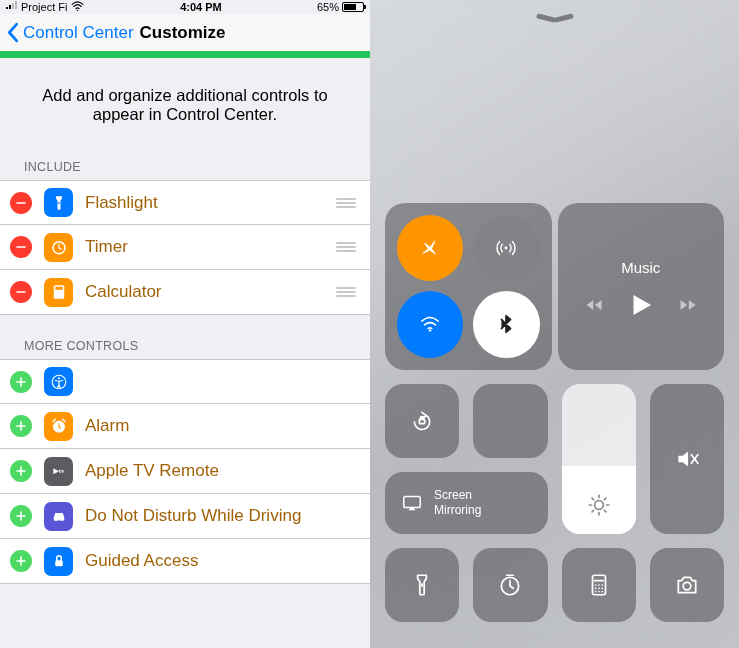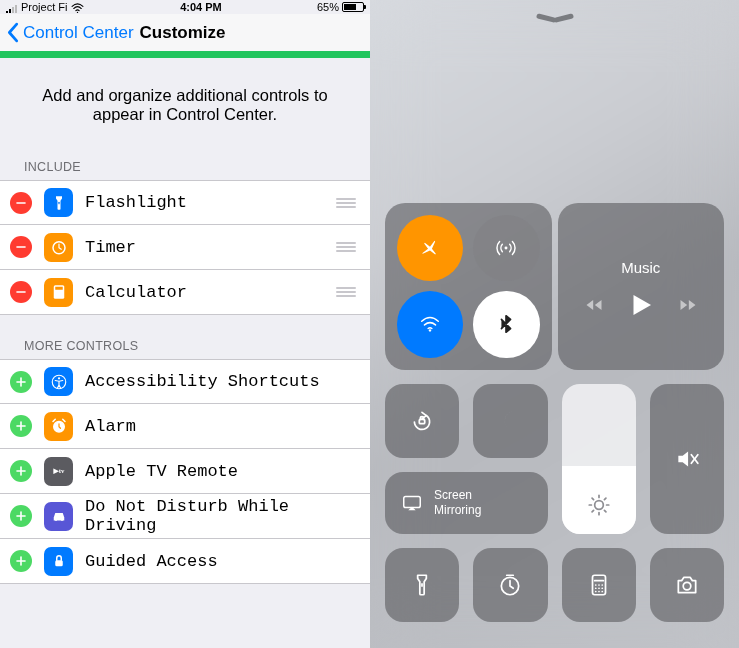--- a/index.html
+++ b/index.html
@@ -1,21 +1,21 @@
 <!DOCTYPE html>
 <html><head>
 <meta charset="utf-8">
 <style>
 * { margin: 0; padding: 0; box-sizing: border-box; font-family: -apple-system, "Helvetica Neue", Helvetica, Arial, sans-serif; -webkit-font-smoothing: antialiased; }
 body { width: 739px; height: 648px; display: flex; background: #efeff4; overflow: hidden; }
 
 
 .settings { width: 370px; height: 100%; background: #efeff4; display: flex; flex-direction: column; }
 .statusbar { height: 14px; display: flex; align-items: center; padding: 0 6px; font-size: 11px; font-weight: 500; color: #000; }
-.statusbar .carrier { display: flex; align-items: flex-end; gap: 4px; }
+.statusbar .carrier { display: flex; align-items: flex-start; gap: 4px; }
 .statusbar .sig { display: inline-flex; align-items: flex-end; gap: 1px; height: 8px; }
 .statusbar .sig span { width: 2px; background: #000; }
 .statusbar .sig span:nth-child(1){height:2px}
 .statusbar .sig span:nth-child(2){height:4px}
 .statusbar .sig span:nth-child(3){height:6px;background:#bbb}
 .statusbar .sig span:nth-child(4){height:8px;background:#bbb}
 .statusbar .time { position:absolute; left:0; width:370px; text-align:center; font-weight:600;padding-left:32px; }
 .statusbar .right { margin-left:auto; display:flex; align-items:center; gap:3px; }
 .statusbar .batt { width:22px; height:10px; border:1px solid #000; border-radius:2px; position:relative; }
 .statusbar .batt::after{content:"";position:absolute;right:-3px;top:2px;width:2px;height:4px;background:#000;border-radius:0 1px 1px 0;}
@@ -37,21 +37,21 @@
 .ctrl-btn.add{background:#4cd964;}
 .ctrl-btn svg{stroke:#fff;stroke-width:2.5;}
 
 .app-icon{width:29px;height:29px;border-radius:7px;margin:0 12px;display:flex;align-items:center;justify-content:center;flex-shrink:0;}
 .app-icon svg{width:18px;height:18px;}
 .app-icon.blue{background:#007aff;}
 .app-icon.orange{background:#ff9500;}
 .app-icon.gray{background:#8e8e93;}
 .app-icon.darkgray{background:#5b5b60;}
 .app-icon.purple{background:#5856d6;}
-.row-label{font-size:17px;color:#000000;font-family:Liberation Mono, monospace;}
+.row-label{font-size:17px;color:#a16207;}
 .drag{margin-left:auto;display:flex;flex-direction:column;gap:2px;cursor:grab;}
 .drag span{width:20px;height:2px;background:#c8c7cc;border-radius:1px;}
 
 
 .cc { width:369px; height:100%; position:relative; background:linear-gradient(150deg,#d7dadf 0%,#cbcdd2 30%,#b7b9be 55%,#c1c3c8 100%); padding: 18px 15px; }
 .cc::before{content:"";position:absolute;inset:0;backdrop-filter:blur(30px);}
 .cc > *{position:relative;}
 .grabber{width:36px;height:5px;border-radius:3px;background:#7a7c80;margin:0 auto 180px;transform:scaleY(1) rotate(0);position:relative;}
 .grabber::before,.grabber::after{content:"";position:absolute;width:20px;height:5px;background:#7a7c80;border-radius:3px;top:0;}
 .grabber::before{left:-1px;transform:rotate(14deg);transform-origin:right center;}
@@ -202,21 +202,20 @@
             <line x1="6" y1="2" x2="6" y2="10"></line>
           </svg>
         </div>
         <div class="app-icon blue">
           <svg viewBox="0 0 24 24">
             <circle cx="12" cy="12" r="9" style="stroke:#fff;stroke-width:1.5"></circle>
             <circle cx="12" cy="7" r="1.5" style="fill:#fff;stroke:none"></circle>
             <path d="M7 10l5 1 5-1M12 11v5l-2 4M12 16l2 4" style="stroke:#fff"></path>
           </svg>
         </div>
-        <span class="row-label">Accessibility Shortcuts</span>
       </div>
       <div class="row">
         <div class="ctrl-btn add">
           <svg width="12" height="12" viewBox="0 0 12 12">
             <line x1="2" y1="6" x2="10" y2="6"></line>
             <line x1="6" y1="2" x2="6" y2="10"></line>
           </svg>
         </div>
         <div class="app-icon orange">
           <svg viewBox="0 0 24 24">

